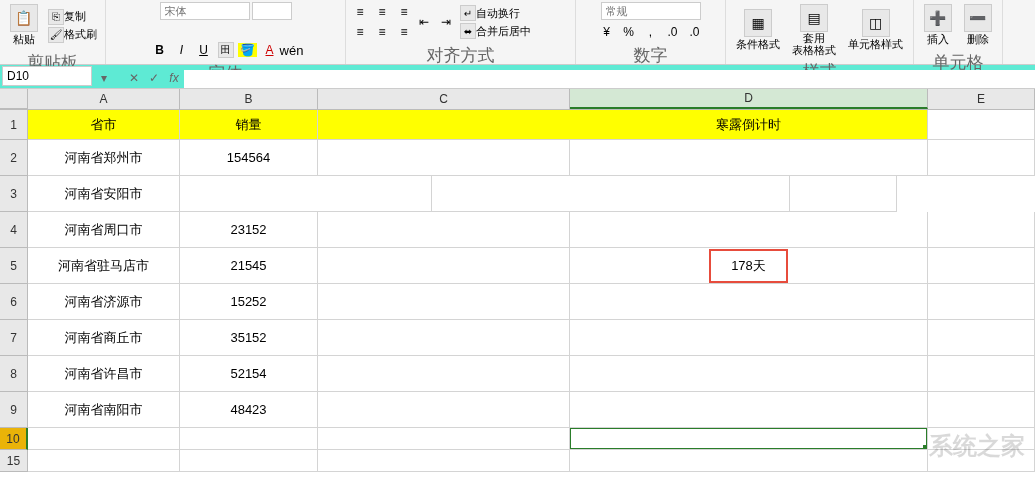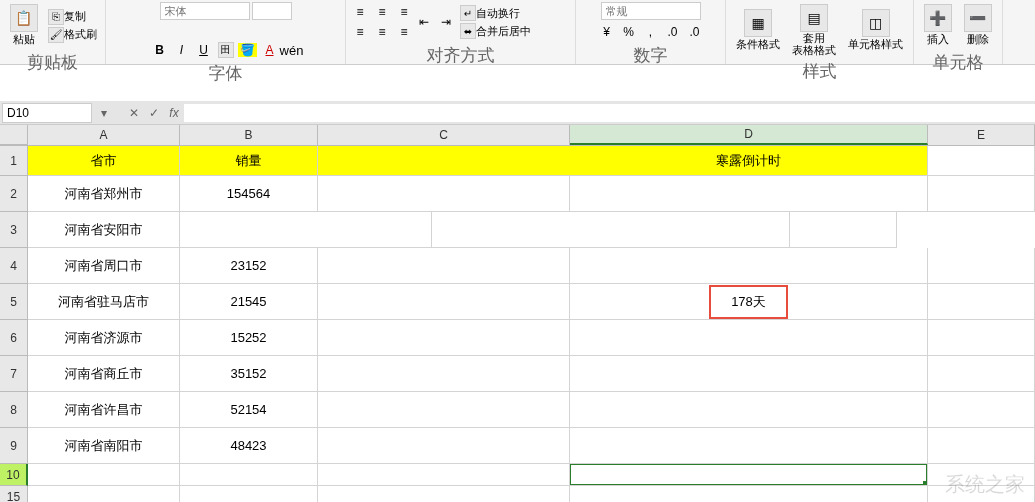--- a/index.html
+++ b/index.html
@@ -16,56 +16,56 @@
 .rg-row { display: flex; align-items: center; gap: 2px; }
 .icon-sq { width: 28px; height: 28px; background: #e8e8e8; border: 1px solid #ccc; display: flex; align-items: center; justify-content: center; font-size: 14px; }
 .icon-sm { width: 16px; height: 16px; background: #e8e8e8; border: 1px solid #ccc; display: inline-flex; align-items: center; justify-content: center; font-size: 10px; }
 .font-select { border: 1px solid #ccc; background: #fff; padding: 1px 4px; font-size: 11px; height: 18px; }
 .fmt-btn { width: 20px; height: 20px; border: 1px solid transparent; background: transparent; cursor: pointer; font-size: 12px; display: inline-flex; align-items: center; justify-content: center; }
 .fmt-btn.bold { font-weight: bold; }
 .fmt-btn.italic { font-style: italic; }
 .fmt-btn.underline { text-decoration: underline; }
 
 
-.formula-bar { display: flex; align-items: center; border-bottom: 1px solid #ccc; height: 24px; background: #e5e5e5; margin-top: 36px; }
+.formula-bar { display: flex; align-items: flex-end; border-bottom: 1px solid #ccc; height: 24px; background: #5eead4; }
 .name-box { width: 90px; border: 1px solid #ccc; padding: 2px 4px; margin: 2px; font-size: 12px; }
 .fb-btn { width: 20px; height: 20px; display: flex; align-items: center; justify-content: center; cursor: pointer; color: #666; font-size: 12px; }
 .fb-input { flex: 1; border: none; padding: 2px 6px; font-size: 12px; outline: none; }
 
 
 .grid-wrap { position: relative; display: flex; flex-direction: column; }
 .col-headers { display: flex; background: #e8e8e8; border-bottom: 1px solid #bbb; }
 .corner { width: 28px; height: 20px; background: #e8e8e8; border-right: 1px solid #bbb; border-bottom: 1px solid #bbb; }
 .col-h { height: 20px; border-right: 1px solid #bbb; display: flex; align-items: center; justify-content: center; font-size: 12px; color: #333; background: #e8e8e8; }
 .col-h.sel { background: #d4e8d4; border-bottom: 2px solid #2a7d2a; }
 .col-A { width: 152px; }
 .col-B { width: 138px; }
 .col-C { width: 252px; }
 .col-D { width: 358px; }
 .col-E { width: 107px; }
 
 .rows { display: flex; flex-direction: column; }
 .row { display: flex; }
 .row-h { width: 28px; background: #e8e8e8; border-right: 1px solid #bbb; border-bottom: 1px solid #bbb; display: flex; align-items: center; justify-content: center; font-size: 12px; color: #333; }
-.row-h.sel { background: #bef264; border-right: 2px solid #2a7d2a; }
+.row-h.sel { background: #eab308; border-right: 2px solid #2a7d2a; }
 .cell { border-right: 1px solid #d4d4d4; border-bottom: 1px solid #d4d4d4; display: flex; align-items: center; padding: 0 14px; font-size: 13px; color: #000; background: #fff; overflow: hidden; }
 .cell.center { justify-content: center; }
 .r-head { height: 30px; }
 .r-data { height: 36px; }
 .r-sm { height: 22px; }
 
 .hdr-yellow { background: #ffff00 !important; font-weight: normal; justify-content: center; }
 .hdr-merged { border-right: none; }
 
 .red-box { border: 2px solid #e74c3c; padding: 6px 20px; font-size: 13px; background: #fff; }
 
 .active-cell { position: absolute; border: 2px solid #2a7d2a; pointer-events: none; }
 .active-handle { position: absolute; width: 6px; height: 6px; background: #2a7d2a; right: -3px; bottom: -3px; }
 
-.watermark { position: absolute; right: 10px; bottom: 10px; color: rgba(0,0,0,0.15); font-size: 20px; font-weight: normal; pointer-events: none; }
+.watermark { position: absolute; right: 10px; bottom: 10px; color: rgba(0,0,0,0.15); font-size: 24px; font-weight: bold; pointer-events: none; }
 </style>
 </head>
 <body>
 
 <div class="ribbon">
   <div class="ribbon-group">
     <div class="ribbon-group-buttons">
       <div class="rg-btn">
         <div class="icon-sq">📋</div>
         <span>粘贴</span>

